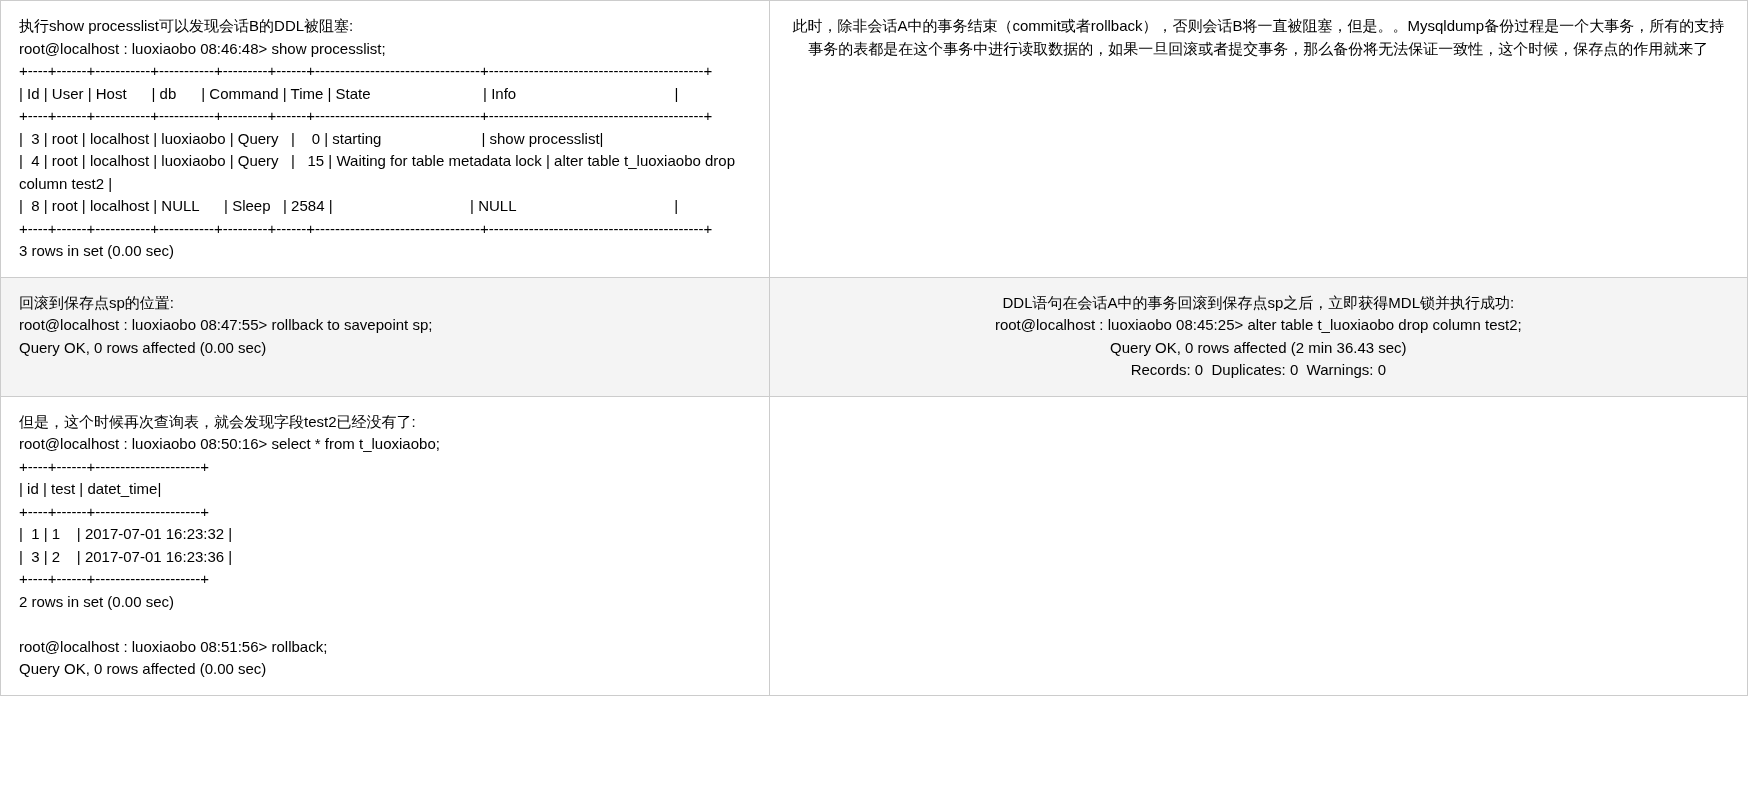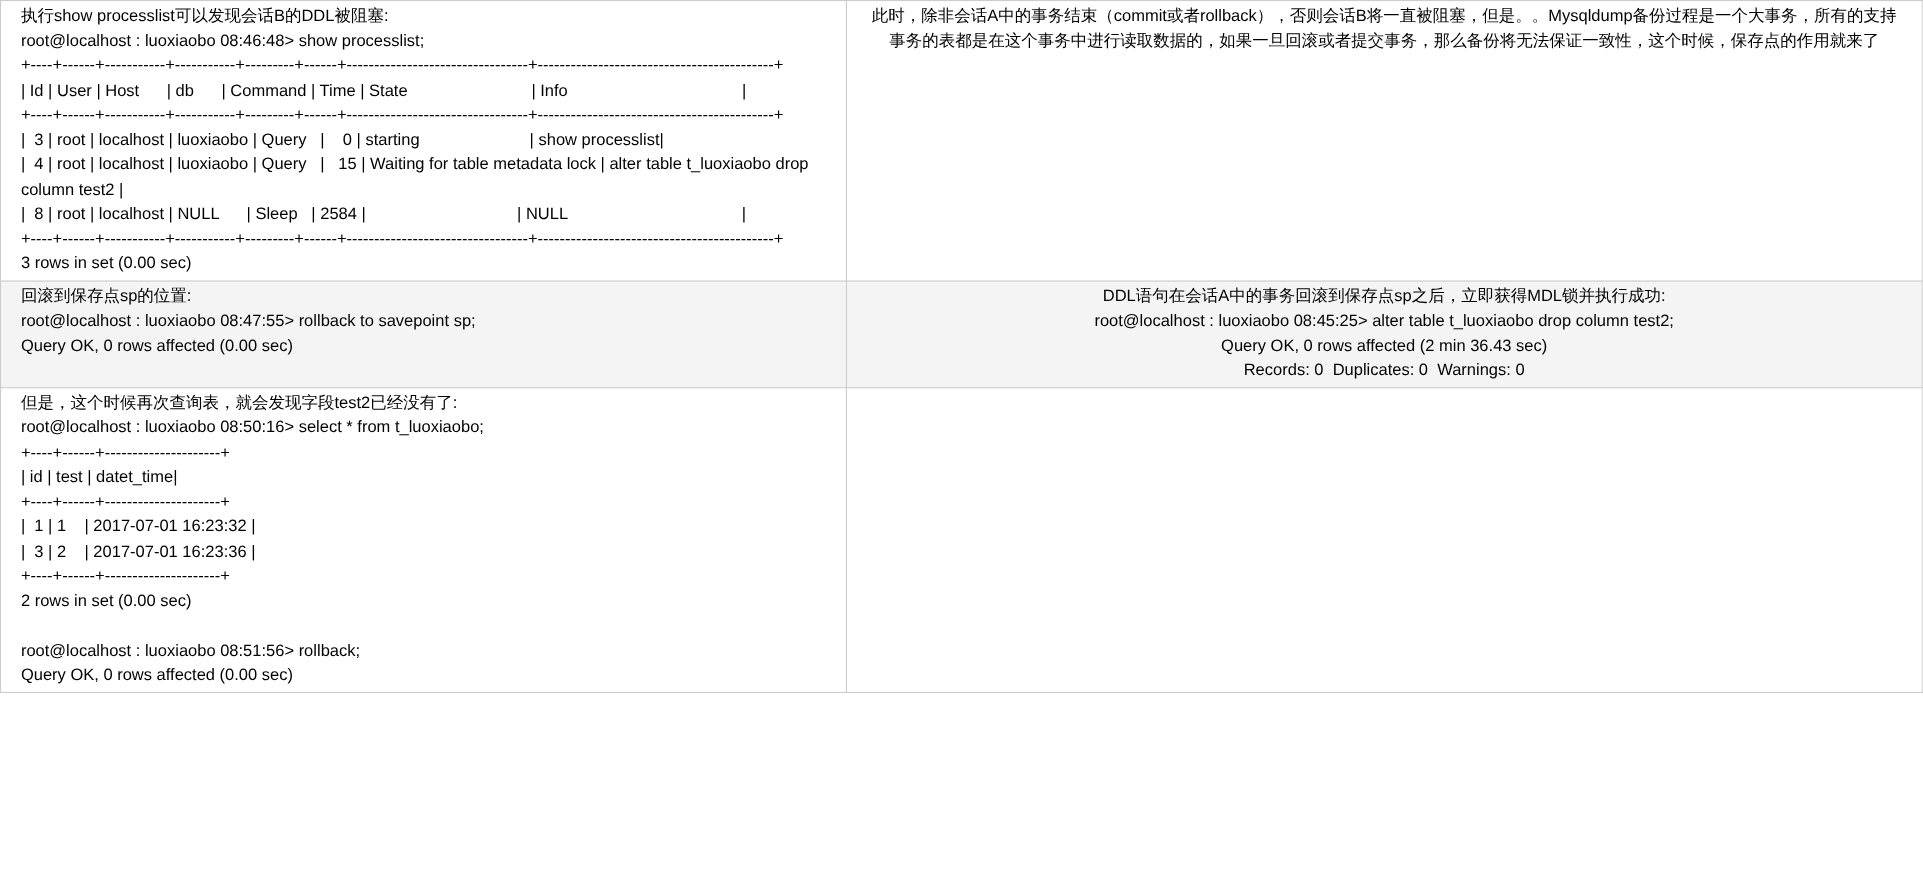--- a/index.html
+++ b/index.html
@@ -12,21 +12,21 @@
       color: #000;
       background: #fff;
     }
     table.doc-table {
       width: 100%;
       border-collapse: collapse;
       table-layout: fixed;
     }
     table.doc-table td {
       border: 1px solid #ccc;
-      padding: 3px 18px;
+      padding: 14px 18px;
       vertical-align: top;
       word-wrap: break-word;
     }
     .col-left { width: 44%; }
     .col-right { width: 56%; text-align: center; }
     .shaded { background: #f4f4f4; }
     .para { white-space: pre-wrap; }
     .vert-center { vertical-align: middle; }
   </style>
 </head>

